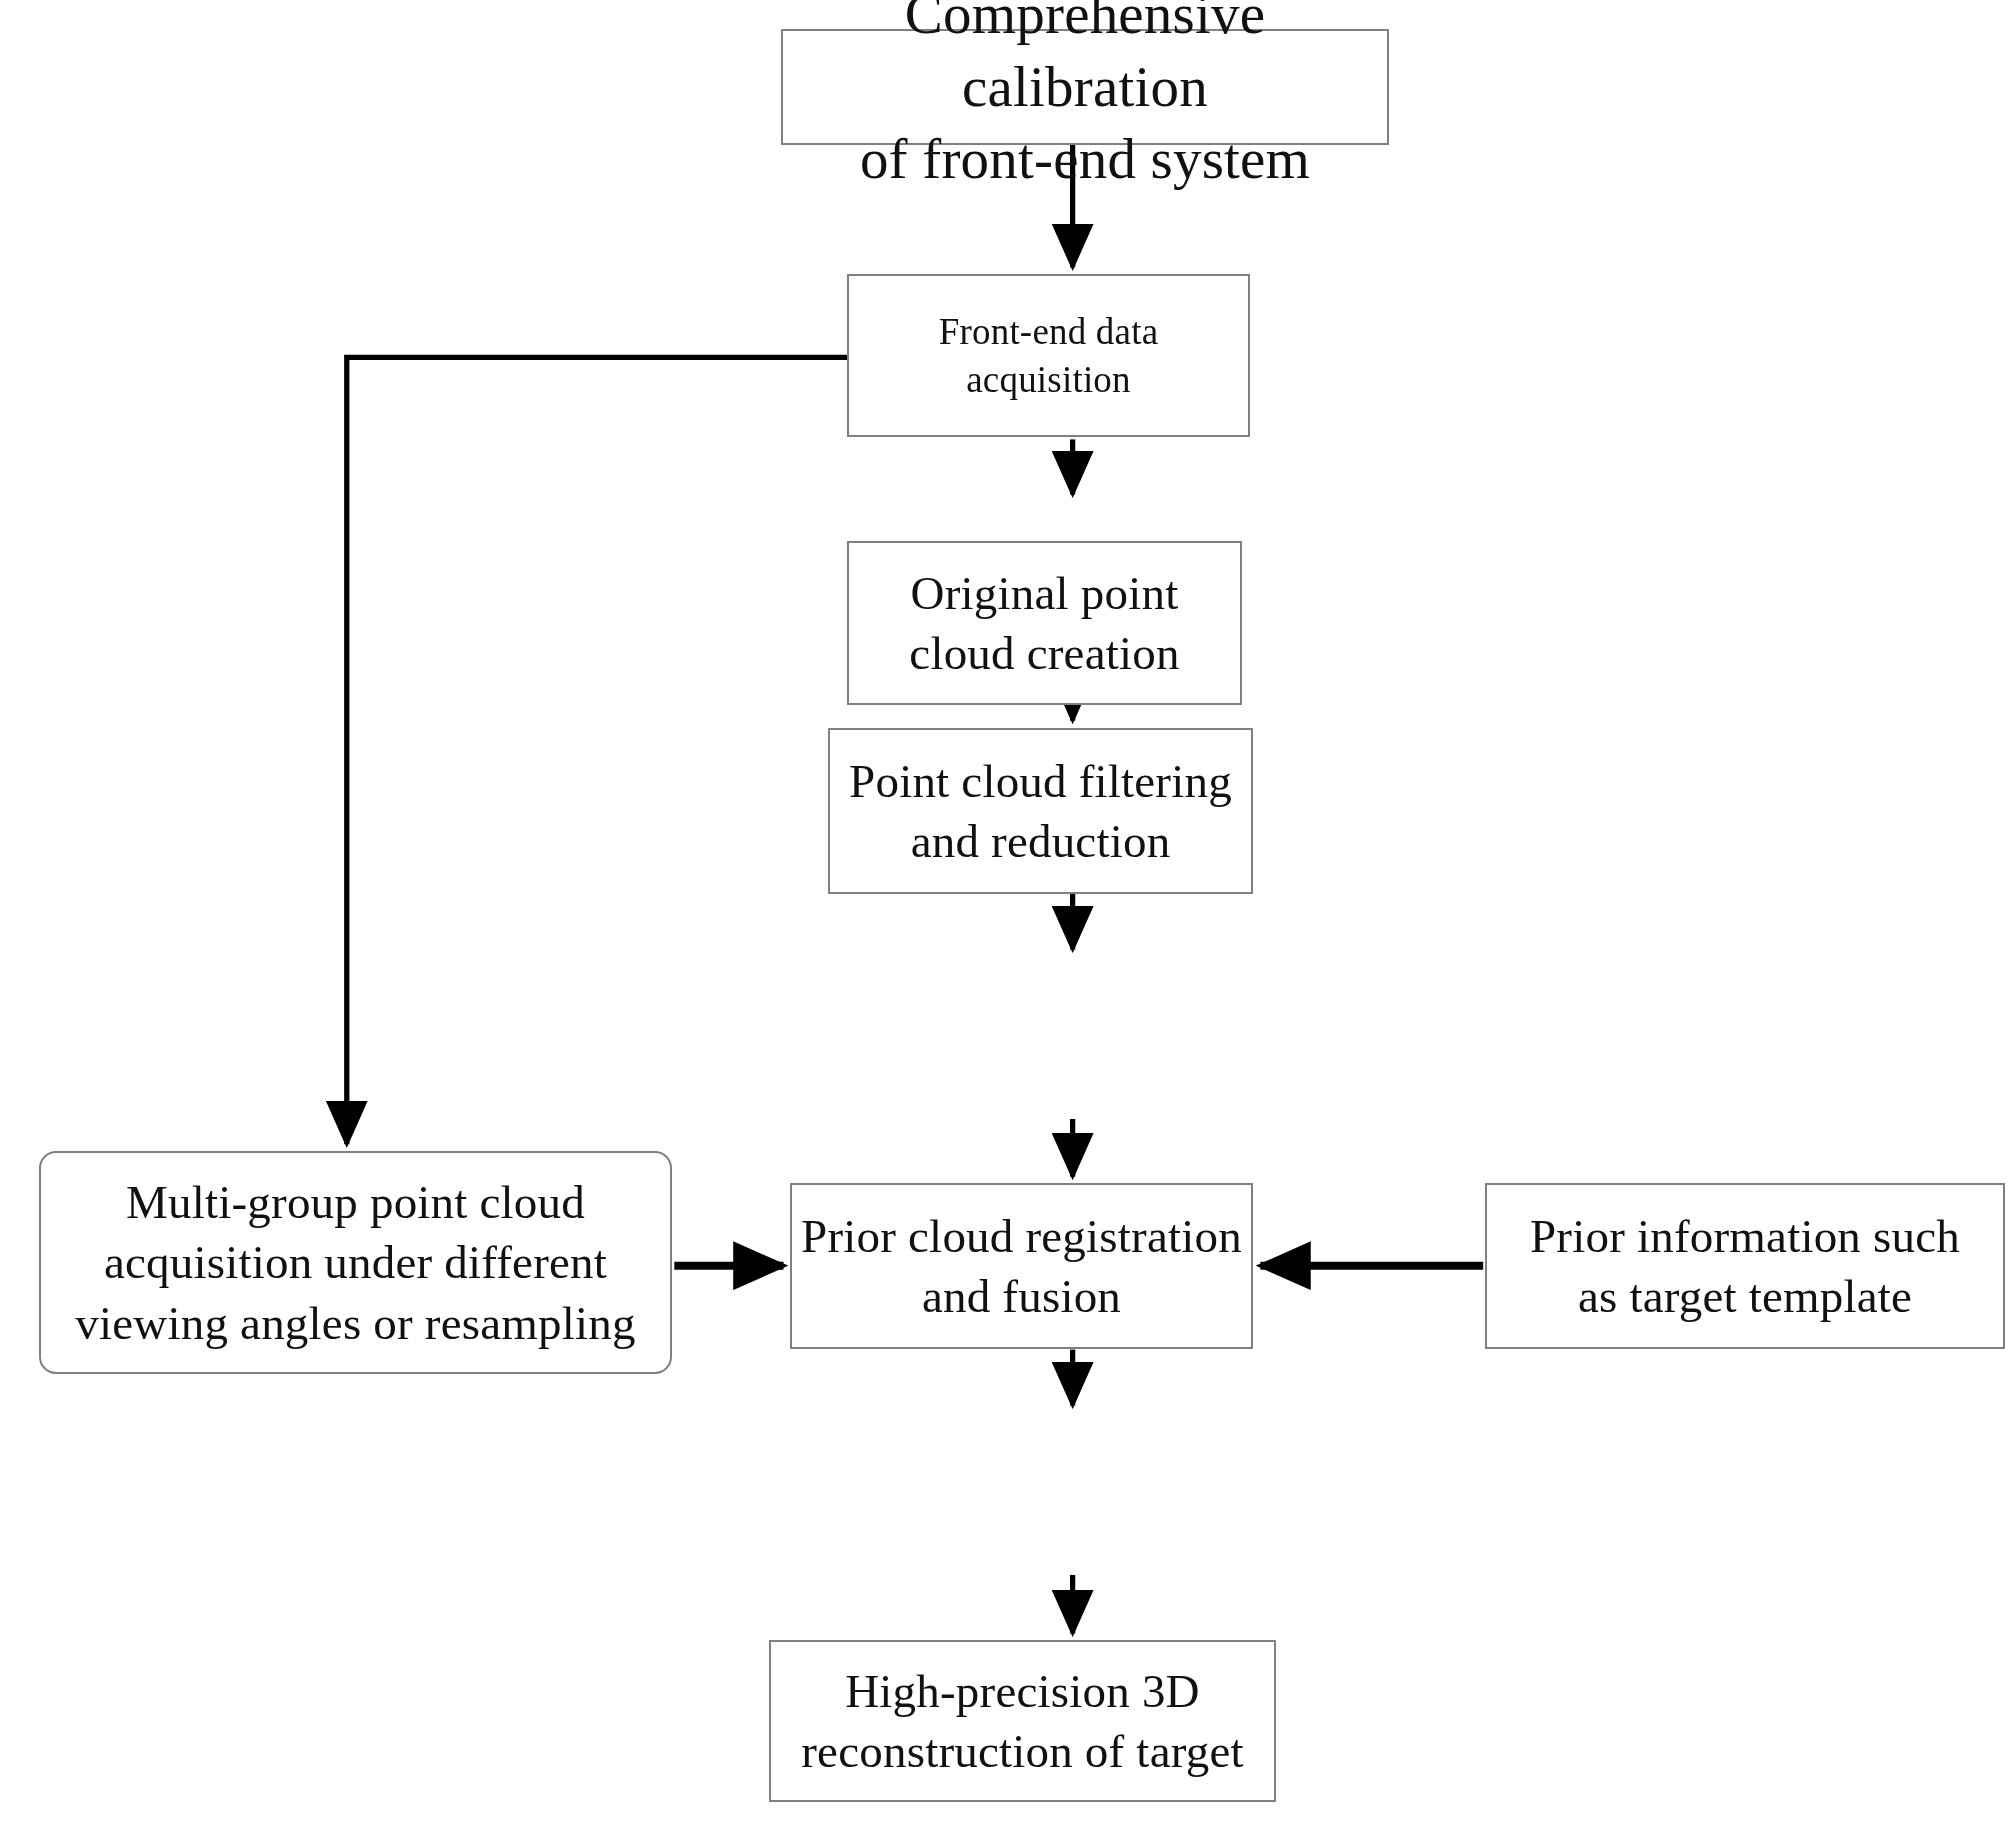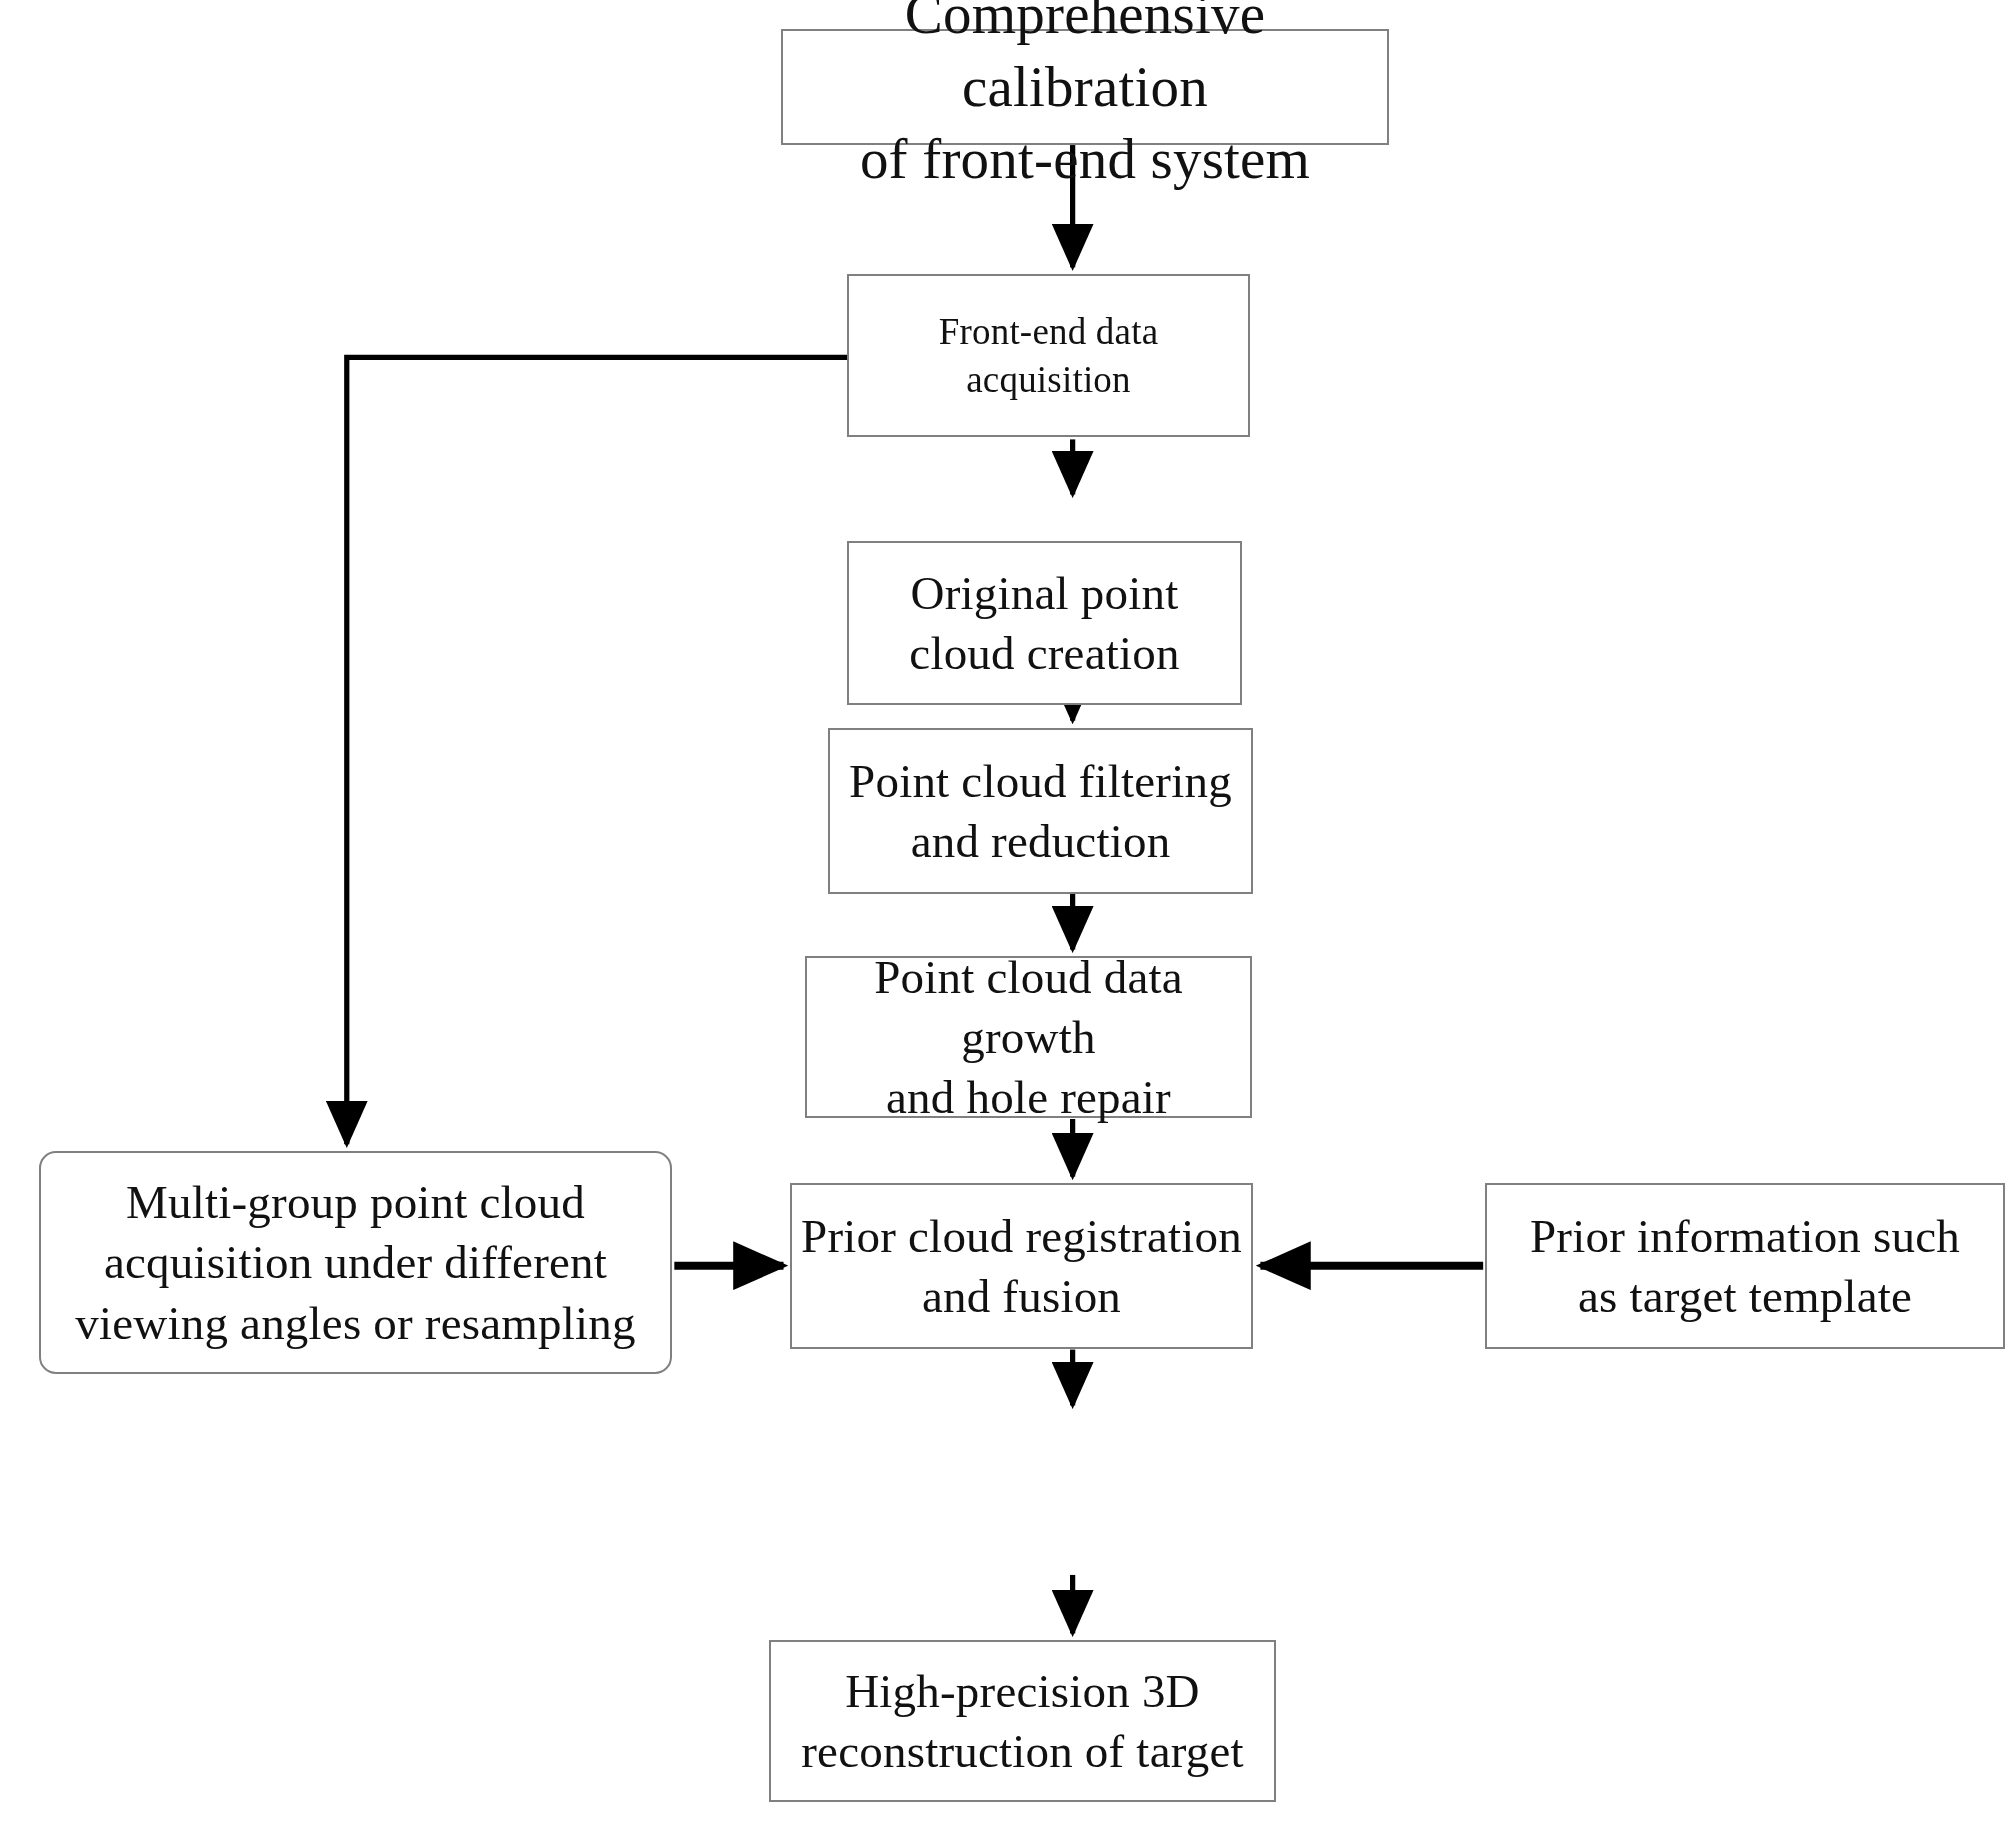--- a/index.html
+++ b/index.html
@@ -84,22 +84,20 @@
 
   <div class="node" style="left:847px; top:274px; width:403px; height:163px; font-size:37px;">Front-end data
 acquisition</div>
 
   <div class="node" style="left:847px; top:501px; width:395px; height:164px; font-size:47px;margin-top:40px;">Original point
 cloud creation</div>
 
   <div class="node" style="left:828px; top:728px; width:425px; height:166px; font-size:47px;">Point cloud filtering
 and reduction</div>
 
-  <div class="node" style="left:805px; top:956px; width:447px; height:162px; font-size:47px;">Point cloud data growth
-and hole repair</div>
 
   <div class="node" style="left:790px; top:1183px; width:463px; height:166px; font-size:47px;">Prior cloud registration
 and fusion</div>
 
 
   <div class="node" style="left:769px; top:1640px; width:507px; height:162px; font-size:47px;">High-precision 3D
 reconstruction of target</div>
 
   <div class="node" style="left:39px; top:1151px; width:633px; height:223px; font-size:47px;border-radius:17px;">Multi-group point cloud
 acquisition under different

